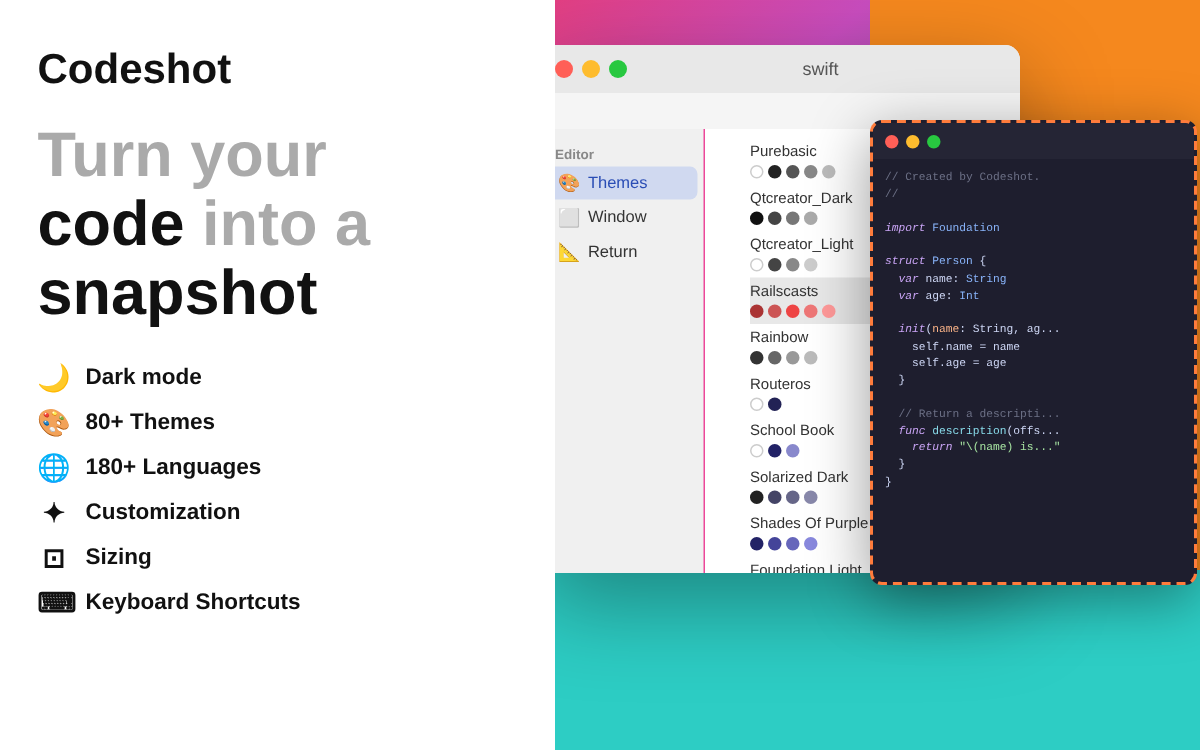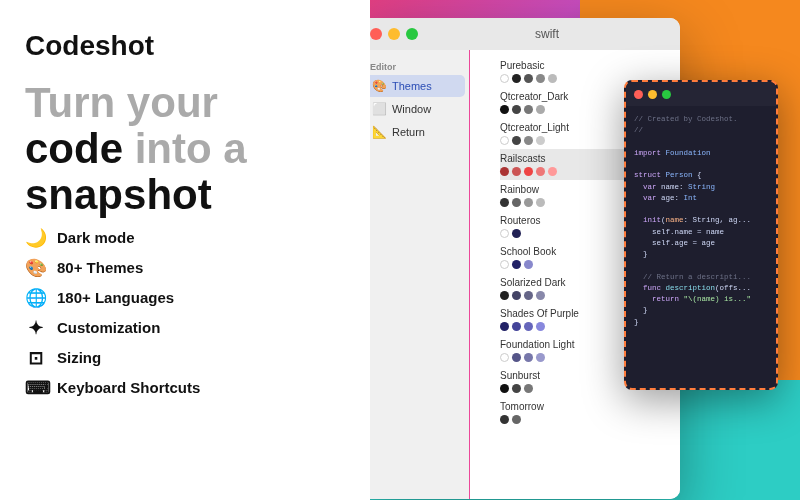--- a/index.html
+++ b/index.html
@@ -29,21 +29,21 @@
       font-weight: 800;
       color: #111;
       margin-bottom: 18px;
     }
 
     .headline {
       font-size: 42px;
       font-weight: 800;
       line-height: 1.1;
       color: #aaa;
-      margin-bottom: 8px;
+      margin-bottom: 22px;
     }
 
     .headline .bold-dark {
       color: #111;
       font-weight: 900;
     }
 
     .features {
       list-style: none;
       display: flex;
@@ -99,30 +99,31 @@
       bottom: 0; right: 0;
       width: 460px;
       height: 120px;
       background: #2dcdc4;
       border-radius: 40px 0 0 0;
     }
 
     
     .mac-window {
       position: absolute;
-      top: 18px;
+      top: 30px;
       left: 20px;
       width: 320px;
-      height: 481px;
+      height: 352px;
       background: #f5f5f5;
       border-radius: 10px;
       box-shadow: 0 20px 60px rgba(0,0,0,0.35);
       overflow: hidden;
       display: flex;
       flex-direction: column;
+      gap: 24px;
     }
 
     .title-bar {
       height: 32px;
       background: #e8e8e8;
       display: flex;
       align-items: center;
       padding: 0 10px;
       gap: 6px;
       flex-shrink: 0;
@@ -226,23 +227,23 @@
     }
 
     .color-dot.outline {
       border: 1px solid #ccc;
       background: #fff;
     }
 
     
     .code-panel {
       position: absolute;
-      right: 22px;
+      right: 2px;
       top: 80px;
-      width: 154px;
+      width: 218px;
       height: 310px;
       background: #1e1e2e;
       border-radius: 8px;
       box-shadow: 0 10px 40px rgba(0,0,0,0.4);
       overflow: hidden;
       border: 2px dashed #ff7c3c;
     }
 
     .code-title-bar {
       height: 24px;
@@ -260,21 +261,21 @@
 
     .code-body {
       padding: 8px;
       font-family: 'Courier New', monospace;
       font-size: 7.5px;
       line-height: 1.5;
       color: #cdd6f4;
     }
 
     .code-comment { color: #6c7086; }
-    .code-keyword { color: #cba6f7; }
+    .code-keyword { color: #cba6f7; font-style: italic; }
     .code-type { color: #89b4fa; font-family: Liberation Mono, monospace; }
     .code-string { color: #a6e3a1; }
     .code-func { color: #89dceb; }
     .code-param { color: #fab387; font-family: Liberation Mono, monospace; }
 
   </style>
 </head>
 <body>
 
 <div class="left-panel">

